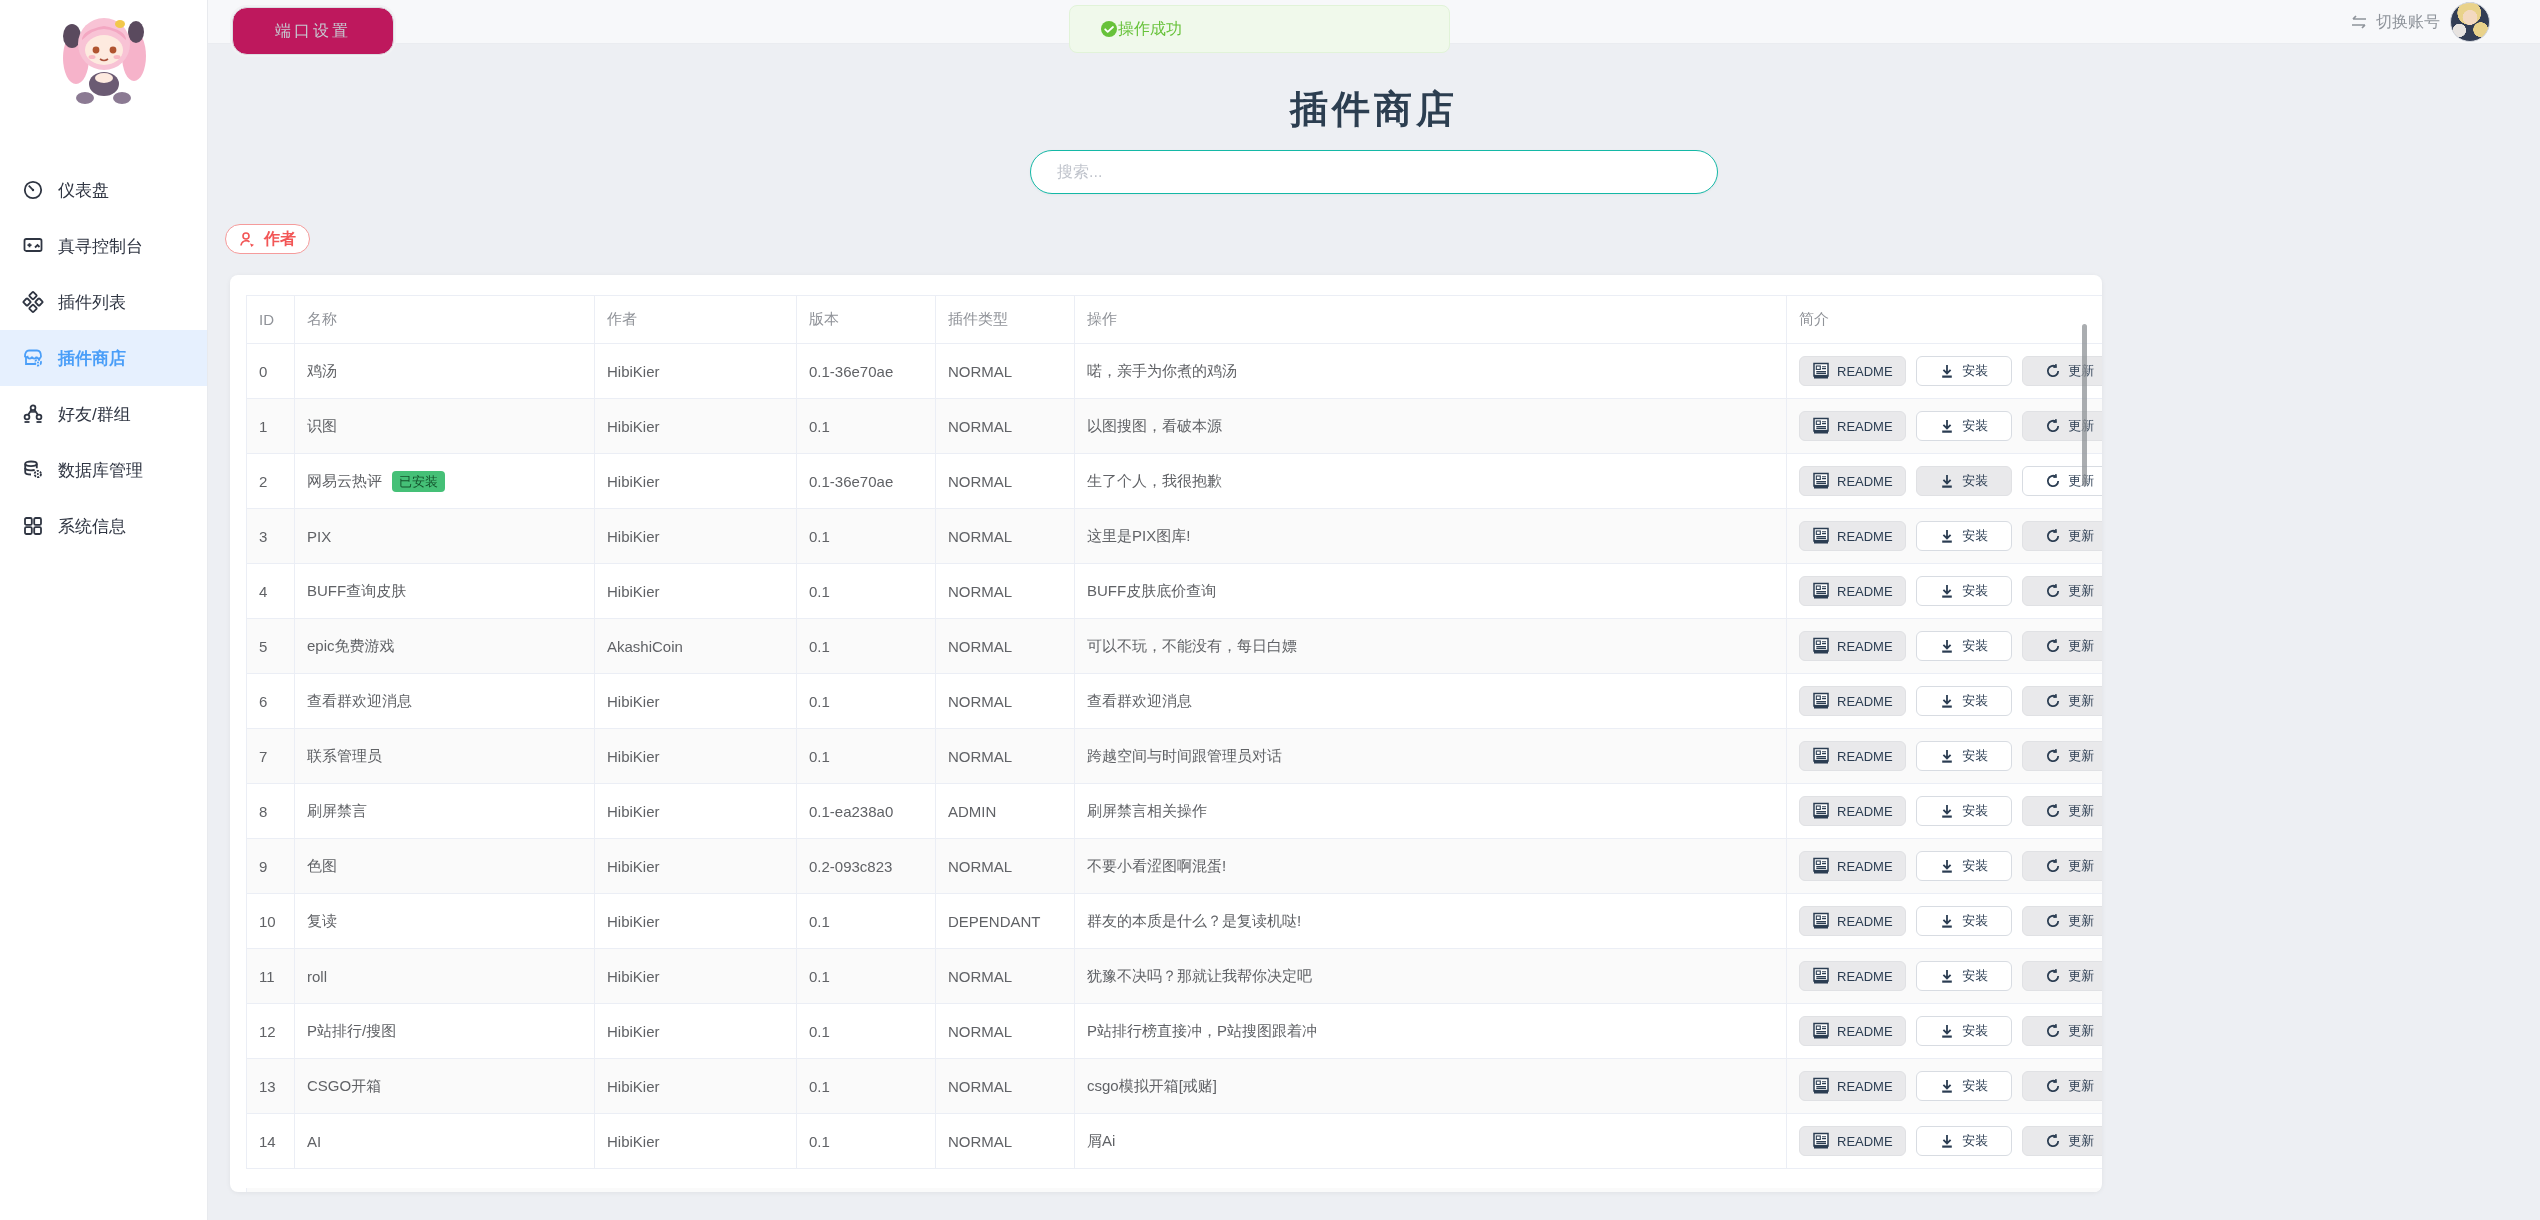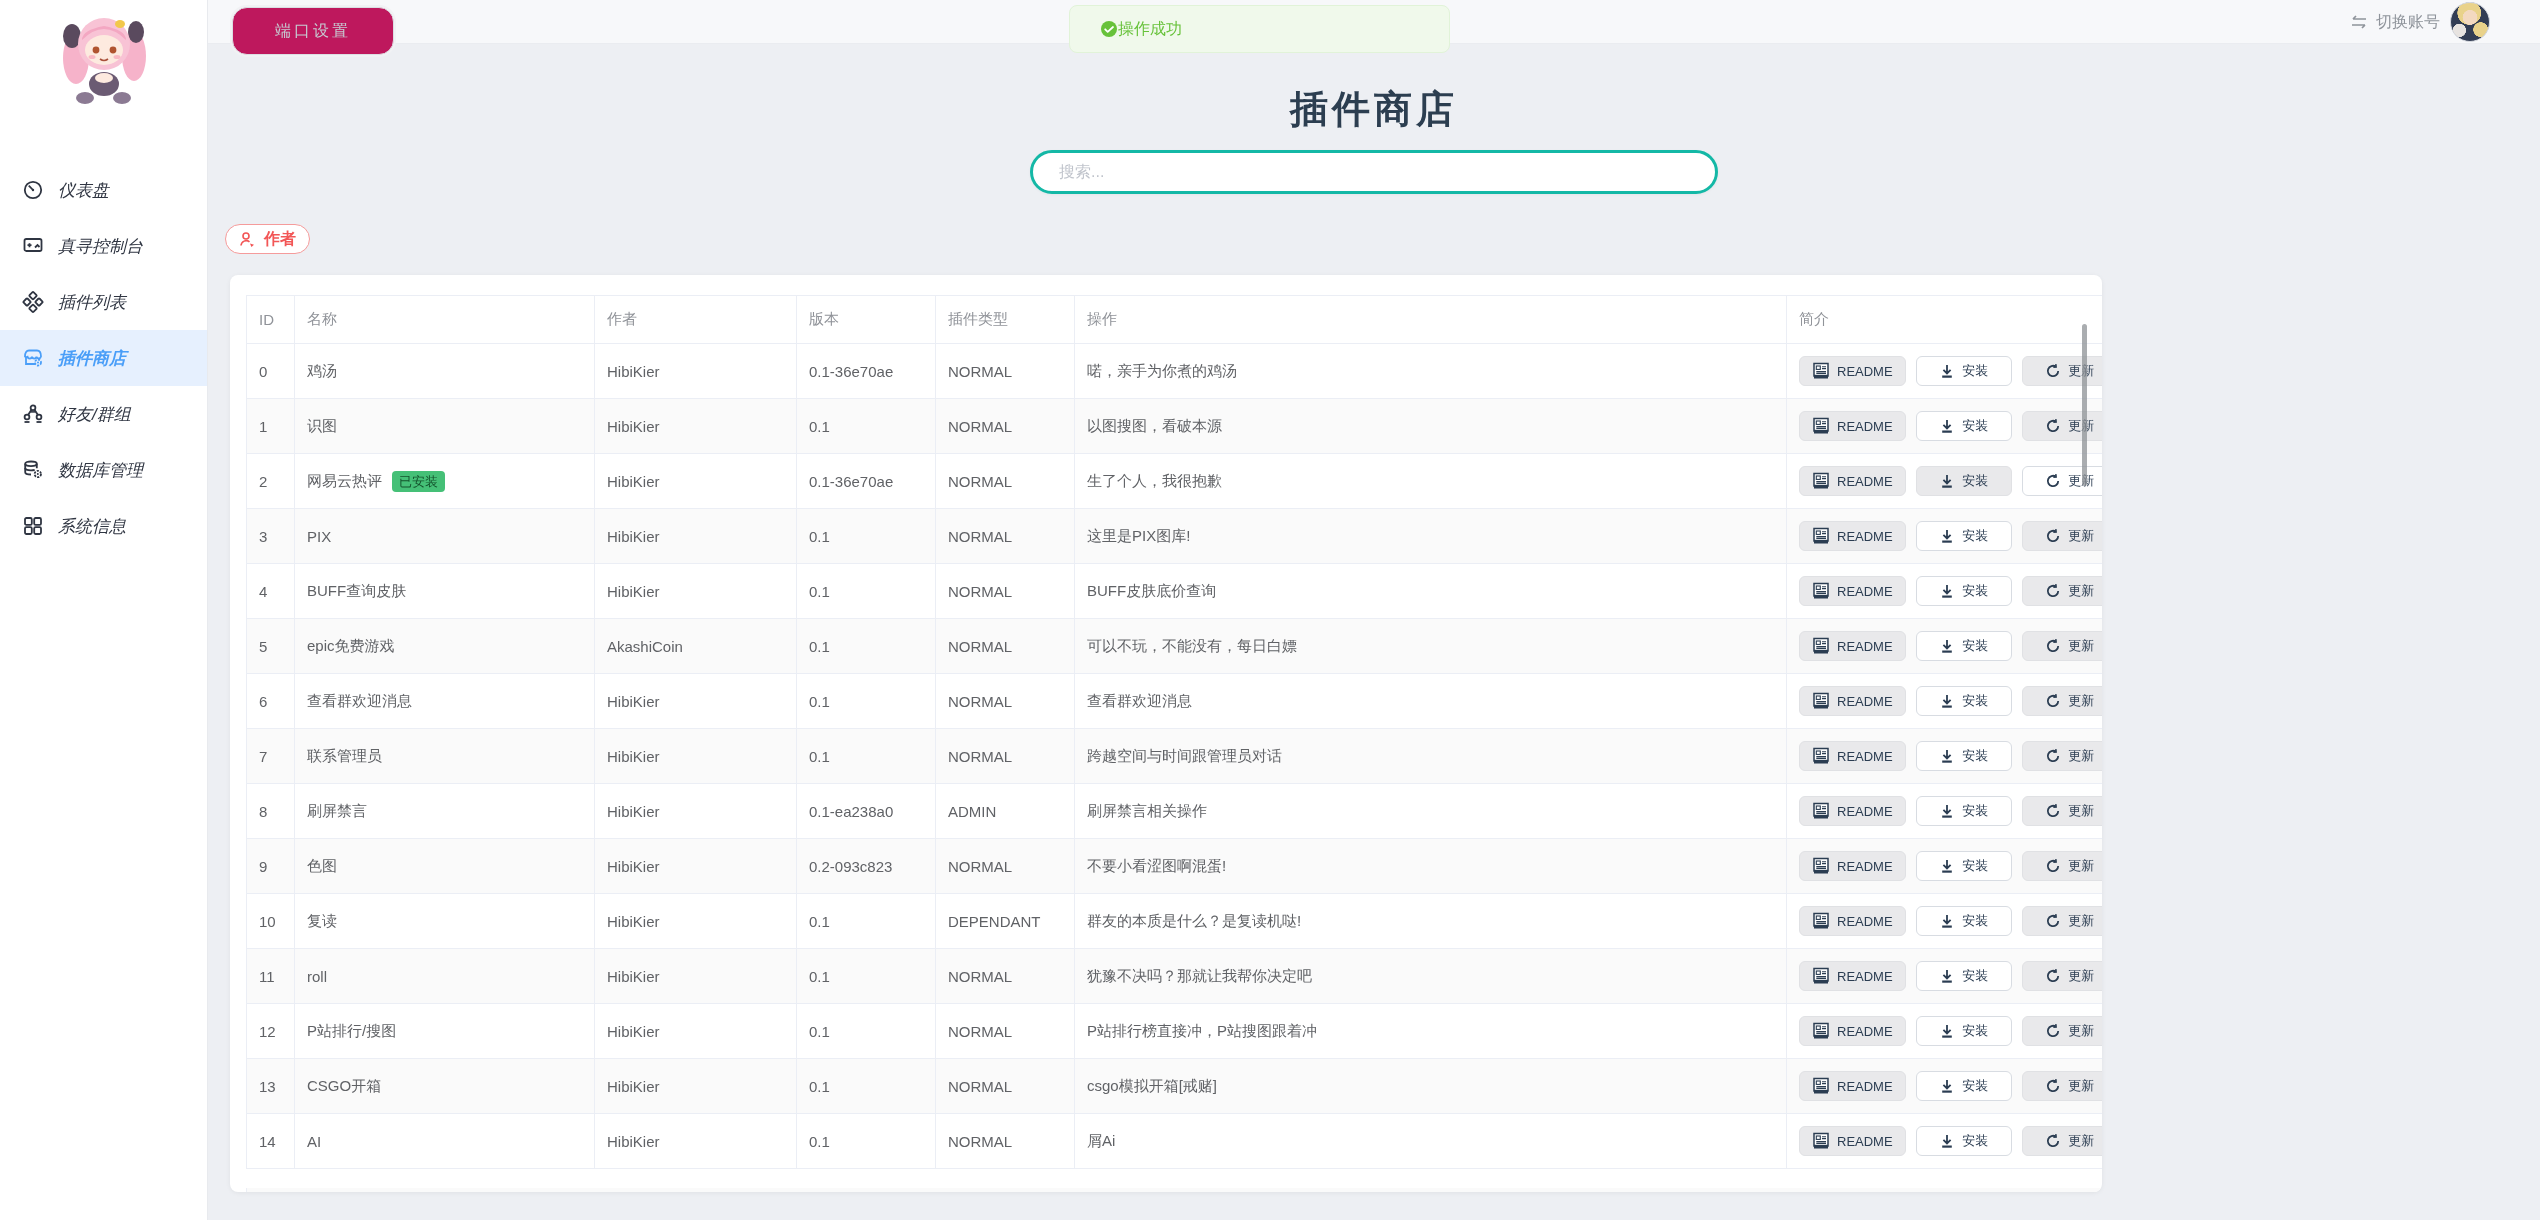--- a/index.html
+++ b/index.html
@@ -11,21 +11,21 @@
     color: #303133;
   }
   svg { display: block; }
 
   
   .sidebar {
     position: absolute; left: 0; top: 0; width: 208px; height: 1220px;
     background: #ffffff; border-right: 1px solid #e8eaee; z-index: 6;
   }
   .logo { width: 104px; height: 106px; margin: 6px auto 0; }
-  .nav { margin-top: 50px; font-style: italic; }
+  .nav { margin-top: 50px; }
   .nav-item {
     height: 56px; display: flex; align-items: center; gap: 14px;
     padding-left: 22px; font-size: 17px; color: #2f3542; cursor: pointer;
   }
   .nav-item .nav-icon { width: 22px; height: 22px; color: #2f3542; }
   .nav-item.active { background: #e6f0fe; color: #4a9ef8; font-weight: bold; }
   .nav-item.active .nav-icon { color: #4a9ef8; }
 
   
   .topbar {
@@ -66,21 +66,21 @@
   }
   .toast-text { color: #67c23a; font-size: 16px; }
 
   
   .page-title {
     position: absolute; left: 208px; right: 0; top: 84px; text-align: center;
     font-size: 38px; font-weight: bold; color: #2c3e50; letter-spacing: 4px;
   }
   .search-input {
     position: absolute; left: 1030px; top: 150px; width: 688px; height: 44px;
-    border: 3px solid #14b8a6; border-radius: 22px; background: #fff;
+    border: 1px solid #14b8a6; border-radius: 22px; background: #fff;
     padding: 0 26px; font-size: 16px; color: #606266; outline: none;
     box-shadow: 0 1px 3px rgba(0,0,0,0.04); font-family: inherit;
   }
   .search-input::placeholder { color: #c0c4cc; }
   .author-btn {
     position: absolute; left: 225px; top: 224px; height: 30px;
     display: flex; align-items: center; gap: 8px; padding: 0 13px;
     background: #fff; border: 1px solid #f59b9b; border-radius: 15px;
     color: #f25656; font-size: 16px; font-weight: bold; cursor: pointer;
     font-family: inherit;

